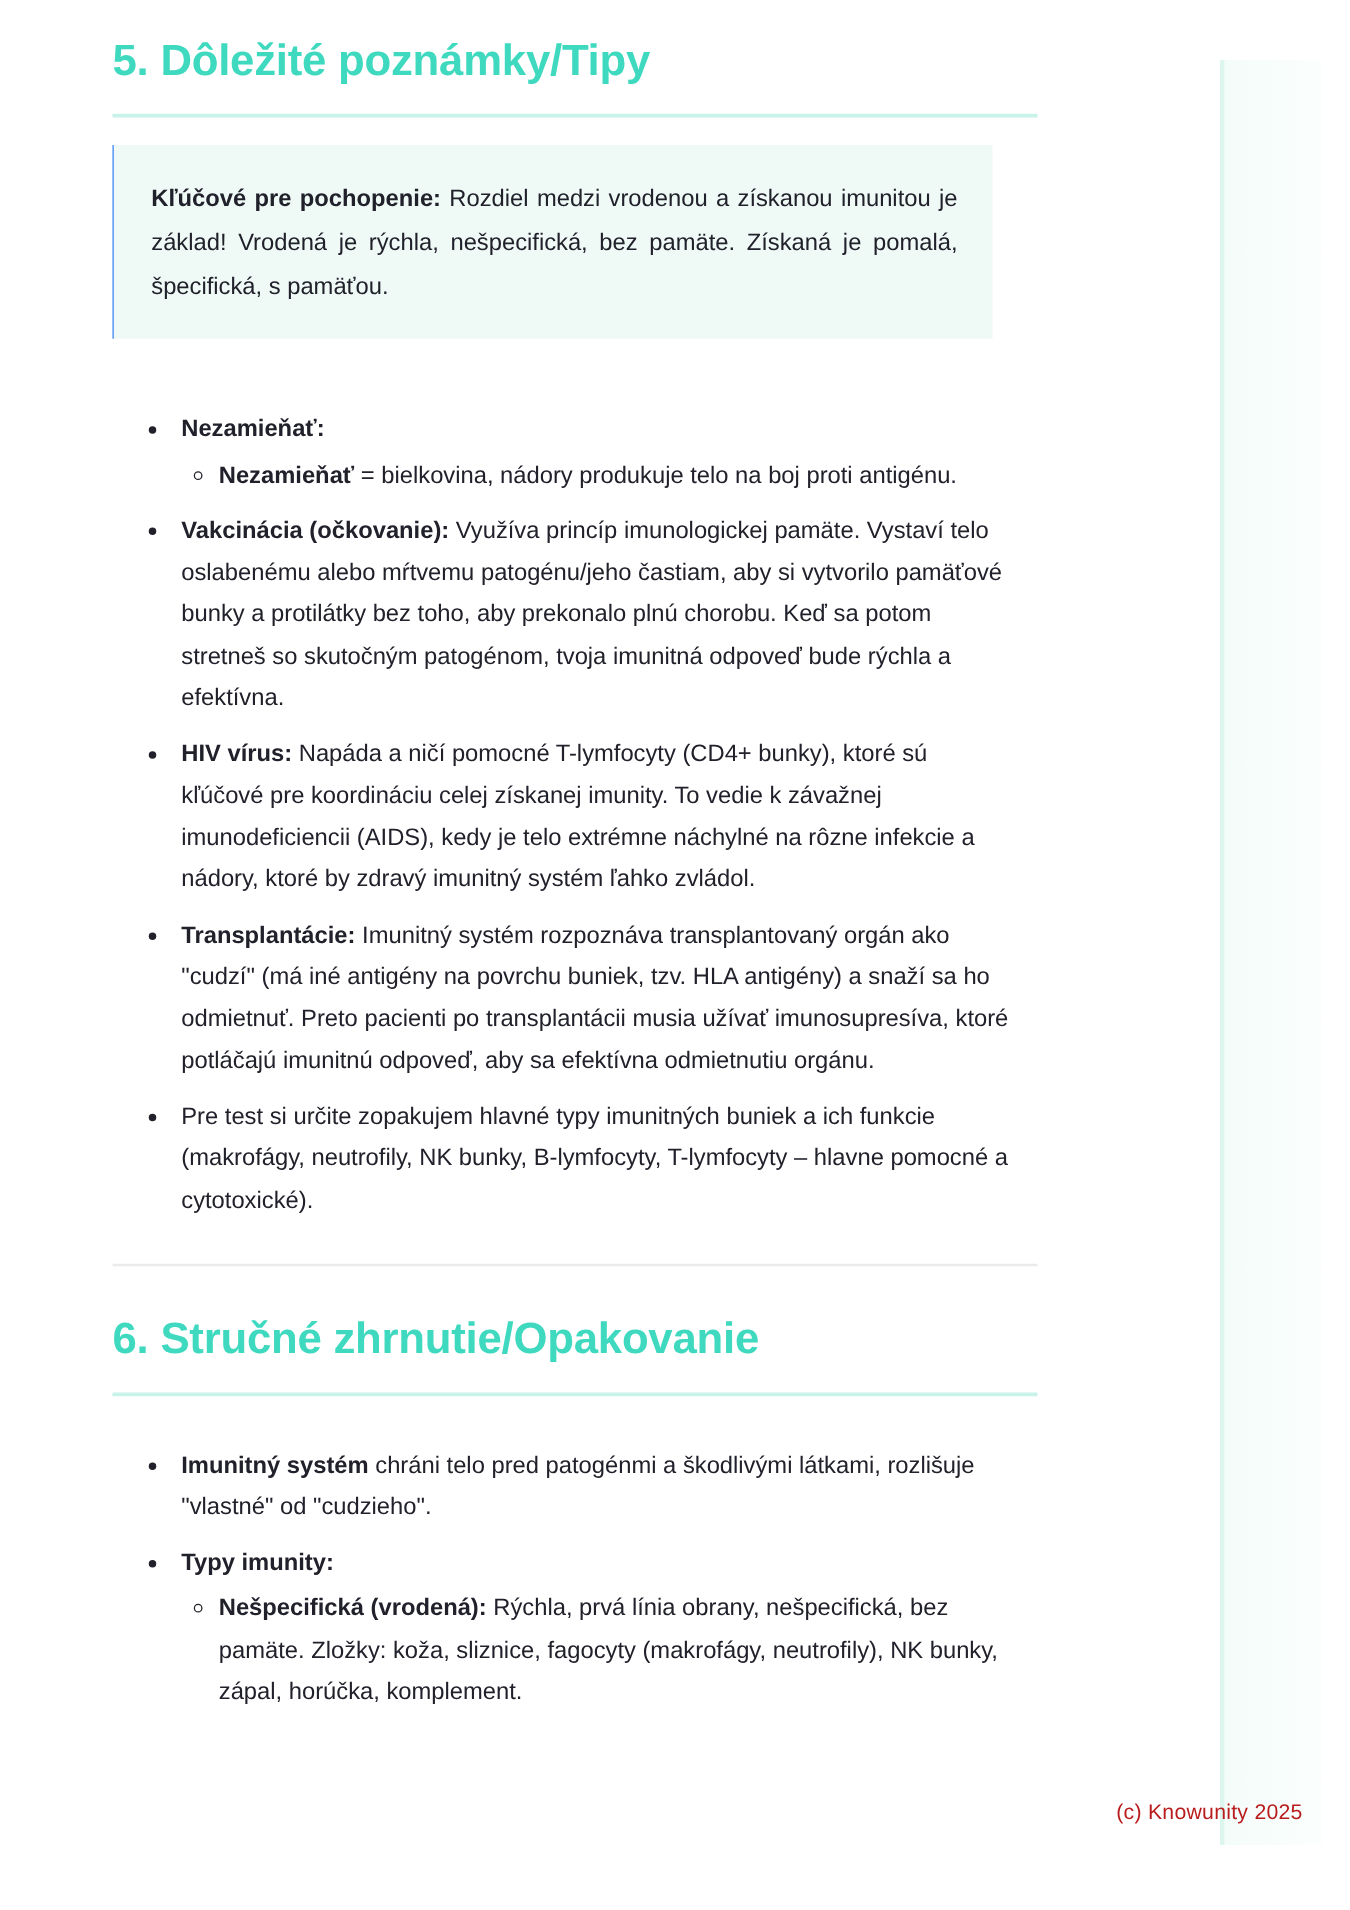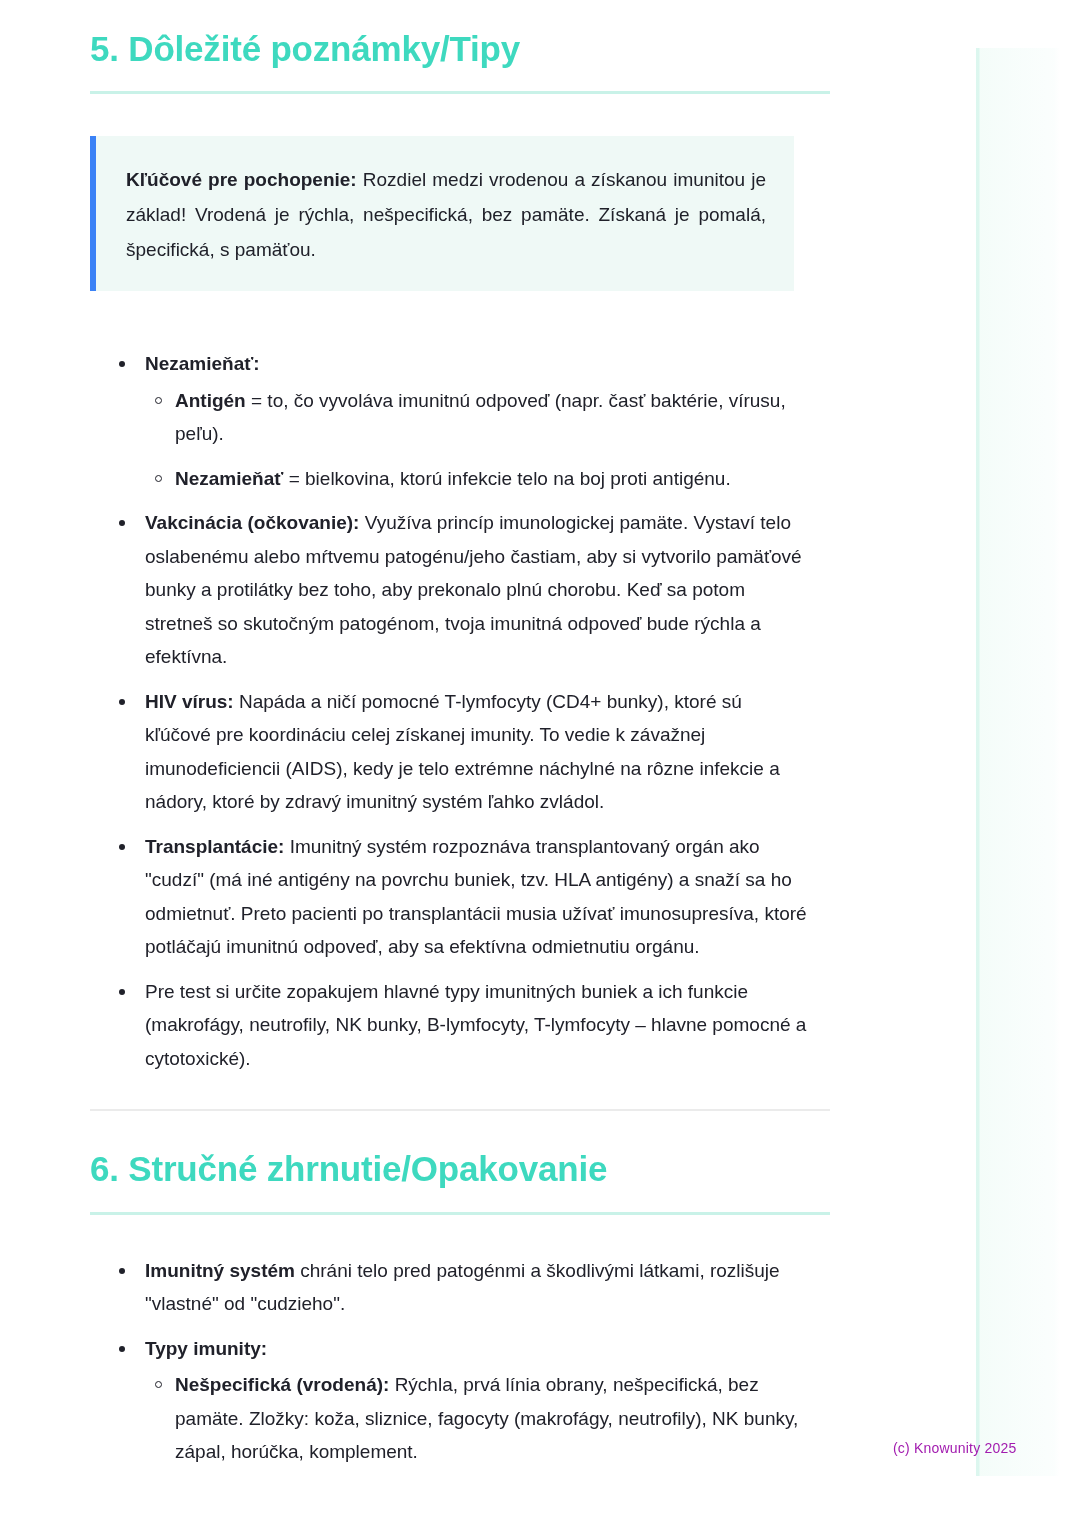--- a/index.html
+++ b/index.html
@@ -58,23 +58,23 @@
   }
   .title-rule {
     height: 3px;
     background: #c9f2e8;
     margin-top: 22px;
     width: 740px;
   }
 
   
   .callout {
-    margin-top: 42px;
+    margin-top: 22px;
     background: #eff9f6;
-    border-left: 6px solid #3b82f6;
+    border-left: 1px solid #3b82f6;
     padding: 26px 28px 24px 30px;
     width: 704px;
     box-sizing: border-box;
   }
   .callout p {
     margin: 0;
     font-size: 19px;
     line-height: 35px;
     text-align: justify;
     color: #20212a;
@@ -138,22 +138,22 @@
     background: #ebebeb;
     width: 740px;
     margin-top: 34px;
   }
 
   
   .watermark {
     position: absolute;
     left: 893px;
     top: 1440px;
-    font-size: 14px;
-    color: #a21caf;
+    font-size: 17px;
+    color: #b91c1c;
     letter-spacing: 0.2px;
     white-space: nowrap;
   }
 
   .spacer-1 { height: 29px; }
   .spacer-2 { height: 38px; }
   .spacer-3 { height: 21px; }
 </style>
 </head>
 <body>
@@ -176,25 +176,21 @@
     <div class="spacer-2"></div>
 
     <ul class="lvl1">
 
       <li>
         <span class="bullet"></span>
         <span class="b">Nezamieňať:</span><span></span>
         <ul class="lvl2">
           <li>
             <span class="bullet-o"></span>
-            <span class="b">Antigén</span><span> = to, čo vyvoláva imunitnú odpoveď (napr. časť baktérie, vírusu, peľu).</span>
-          </li>
-          <li>
-            <span class="bullet-o"></span>
-            <span class="b">Nezamieňať</span><span> = bielkovina, ktorú infekcie telo na boj proti antigénu.</span>
+            <span class="b">Nezamieňať</span><span> = bielkovina, nádory produkuje telo na boj proti antigénu.</span>
           </li>
         </ul>
       </li>
 
       <li>
         <span class="bullet"></span>
         <span class="b">Vakcinácia (očkovanie):</span><span> Využíva princíp imunologickej pamäte. Vystaví telo oslabenému alebo mŕtvemu patogénu/jeho častiam, aby si vytvorilo pamäťové bunky a protilátky bez toho, aby prekonalo plnú chorobu. Keď sa potom stretneš so skutočným patogénom, tvoja imunitná odpoveď bude rýchla a efektívna.</span>
       </li>
 
       <li>

